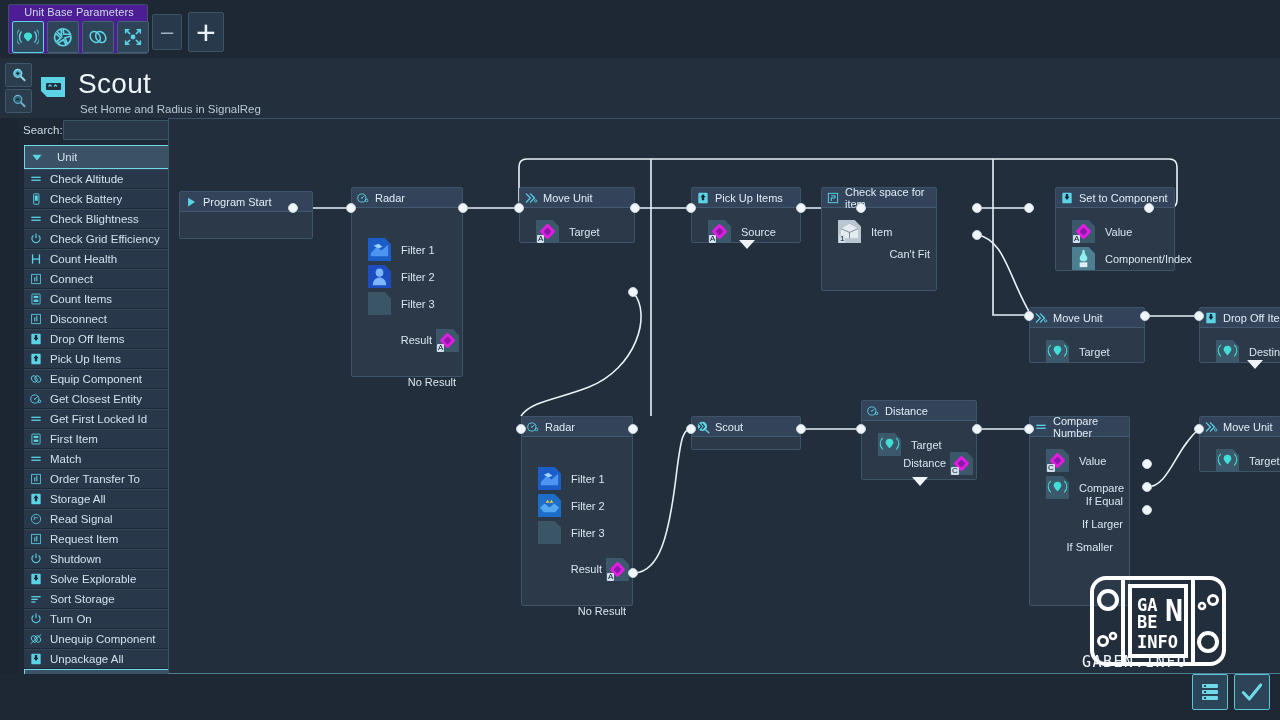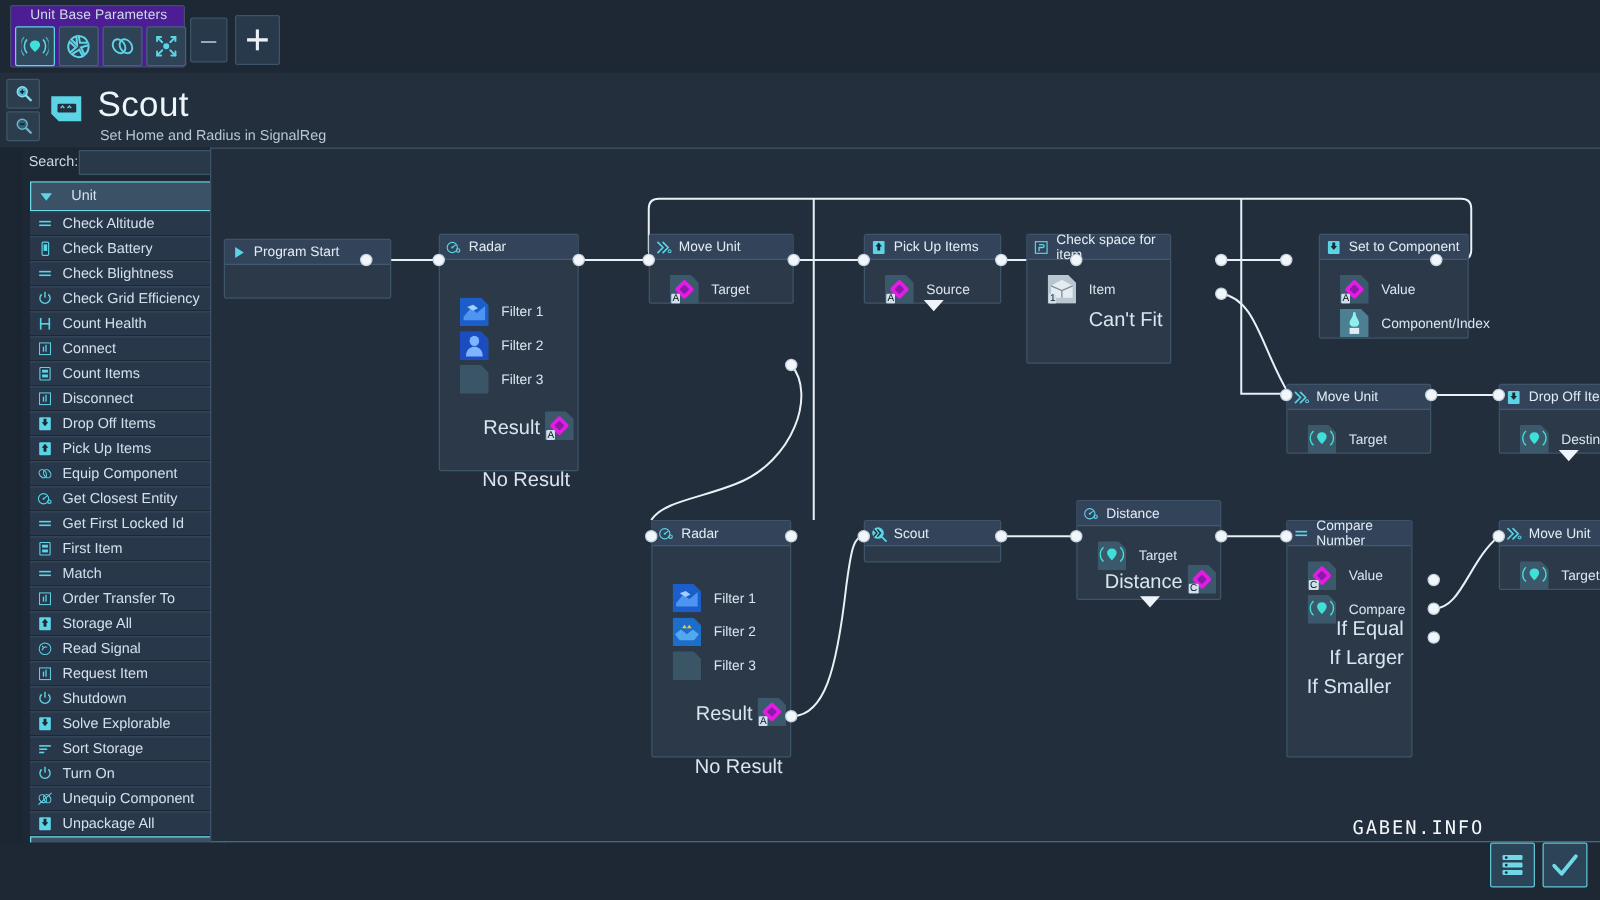--- a/index.html
+++ b/index.html
@@ -115,21 +115,21 @@
     width:23px;height:23px;background:#3c596b;border-radius:2px;position:relative;
     display:flex;align-items:center;justify-content:center;flex:0 0 23px;
     clip-path: polygon(0 0, 72% 0, 100% 28%, 100% 100%, 0 100%);
   }
   .slot .sq.empty{ background:#3a5565; }
   .slot .lbl{ margin-left:10px; font-size:11px; color:#dae5ef; white-space:nowrap;}
   .badge{
     position:absolute; left:1px; bottom:0px; font-size:8px; color:#0e151d;
     background:#cfe0ec; line-height:8px; padding:0 1px; border-radius:1px;
   }
-  .out-row{ position:absolute; right:10px; font-size:16px; color:#dae5ef; white-space:nowrap;}
+  .out-row{ position:absolute; right:10px; font-size:11px; color:#dae5ef; white-space:nowrap;}
   .out-sq{ position:absolute; }
   .caret{
     position:absolute; width:0;height:0;border-left:8px solid transparent;border-right:8px solid transparent;
     border-top:9px solid #eef4f9;
   }
   .port{
     position:absolute; width:10px;height:10px;border-radius:50%;background:#f1f6fa;
     border:1px solid #c5d3de;
   }
 
@@ -944,20 +944,37 @@
         <div class="port" style="left: 803px; top: 305px;"></div>
         <div class="port" style="left: 855px; top: 305px;"></div>
         <div class="port" style="left: 973px; top: 340px;"></div>
         <div class="port" style="left: 973px; top: 363px;"></div>
         <div class="port" style="left: 973px; top: 386px;"></div>
         <div class="port" style="left: 1025px; top: 305px;"></div>
         <div class="port" style="left: 459px; top: 168px;"></div>
         <div class="port" style="left: 119px; top: 84px;"></div>
       </div>
 
+    <div style="position:absolute;left:920px;top:456px;">
+      <svg width="138" height="96" viewBox="0 0 138 96">
+        <rect x="3" y="3" width="132" height="86" rx="14" fill="none" stroke="#ffffff" stroke-width="4"></rect>
+        <rect x="34" y="3" width="70" height="86" fill="none" stroke="#ffffff" stroke-width="4"></rect>
+        <rect x="41" y="11" width="56" height="70" fill="none" stroke="#ffffff" stroke-width="4"></rect>
+        <circle cx="19" cy="25" r="9" fill="none" stroke="#ffffff" stroke-width="4"></circle>
+        <circle cx="119" cy="67" r="9" fill="none" stroke="#ffffff" stroke-width="4"></circle>
+        <circle cx="14" cy="66" r="4.5" fill="none" stroke="#ffffff" stroke-width="3"></circle>
+        <circle cx="24" cy="61" r="3" fill="none" stroke="#ffffff" stroke-width="2.6"></circle>
+        <circle cx="124" cy="25" r="4.5" fill="none" stroke="#ffffff" stroke-width="3"></circle>
+        <circle cx="113" cy="31" r="3" fill="none" stroke="#ffffff" stroke-width="2.6"></circle>
+        <text x="48" y="36" font-family="DejaVu Sans Mono, monospace" font-size="17" font-weight="bold" fill="#ffffff">GA</text>
+        <text x="48" y="53" font-family="DejaVu Sans Mono, monospace" font-size="17" font-weight="bold" fill="#ffffff">BE</text>
+        <text x="76" y="46" font-family="DejaVu Sans Mono, monospace" font-size="30" font-weight="bold" fill="#ffffff">N</text>
+        <text x="48" y="73" font-family="DejaVu Sans Mono, monospace" font-size="17" font-weight="bold" fill="#ffffff">INFO</text>
+      </svg>
+    </div>
     <div style="position:absolute;left:913px;top:534px;width:152px;text-align:left;font-family:'DejaVu Sans Mono',monospace;font-size:15px;color:#f2f7fb;letter-spacing:1.5px;">GABEN.INFO</div>
   </div>
 
   <div class="bottombar"></div>
   <div class="botbtns">
     <div class="bbtn">
       <svg width="24" height="24" viewBox="0 0 24 24">
         <rect x="4" y="4" width="16" height="4" rx="1" fill="#6fd9e8"></rect>
         <rect x="4" y="10" width="16" height="4" rx="1" fill="#6fd9e8"></rect>
         <rect x="4" y="16" width="16" height="4" rx="1" fill="#6fd9e8"></rect>

